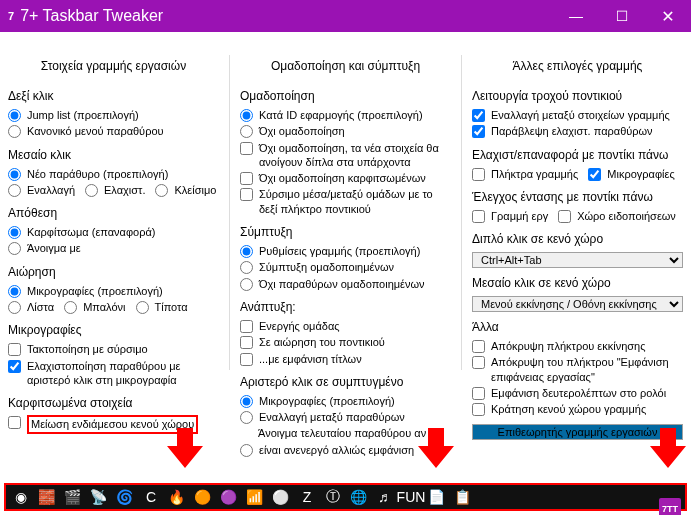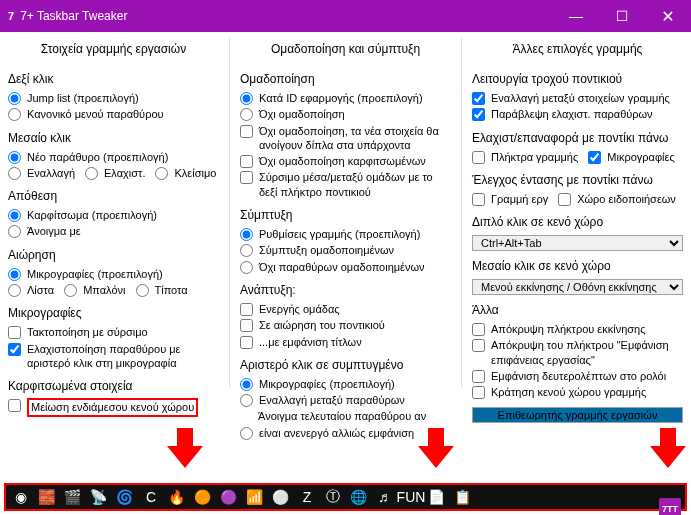--- a/index.html
+++ b/index.html
@@ -1,21 +1,21 @@
 <!DOCTYPE html>
 <html><head>
 <meta charset="utf-8">
 <style>
 *{box-sizing:border-box;font-family:"Segoe UI",Tahoma,sans-serif}
 body{margin:0;padding:0;width:691px;height:515px;background:#fff;overflow:hidden;font-size:11px}
 .titlebar{height:32px;background:#9a12b3;color:#fff;display:flex;align-items:center;padding-left:8px}
-.titlebar .title{flex:1;font-size:12px}
+.titlebar .title{flex:1;font-size:16px}
 .titlebar .btn{width:46px;height:32px;display:flex;align-items:center;justify-content:center;font-size:14px}
 .titlebar .btn.close{font-size:16px}
-.content{display:flex;padding:6px 8px;gap:10px;height:361px}
+.content{display:flex;padding:23px 8px;gap:10px;height:361px}
 .col{flex:1;display:flex;flex-direction:column}
 .section-header{text-align:center;font-size:12px;padding:4px 0 8px 0}
 .group-title{font-size:12px;margin:8px 0 4px 0}
 .option{display:flex;align-items:flex-start;padding:1px 0;gap:4px;line-height:1.3}
 .option input[type=radio],.option input[type=checkbox]{margin:1px 2px 0 0;width:13px;height:13px;flex-shrink:0}
 .option.indent{}
 .option label{cursor:default}
 .inline-opts{display:flex;flex-wrap:wrap;gap:18px 8px}
 .inline-opts .option{padding-right:2px}
 .combo{width:100%;height:22px;border:1px solid #a0a0a0;background:#f0f0f0;font-size:11px;padding:0 4px;margin-top:2px}
@@ -68,21 +68,21 @@
         </div>
       <div class="option">
           <input type="radio" style="">
           <label>Κλείσιμο</label>
         </div>
     </div>
 
     <div class="group-title">Απόθεση</div>
     <div class="option">
         <input type="radio" checked="" style="">
-        <label>Καρφίτσωμα (προεπιλογή)</label>
+        <label>Καρφίτσωμα (επαναφορά)</label>
       </div>
     <div class="option">
         <input type="radio" style="">
         <label>Άνοιγμα με</label>
       </div>
 
     <div class="group-title">Αιώρηση</div>
     <div class="option">
         <input type="radio" checked="" style="">
         <label>Μικρογραφίες (προεπιλογή)</label>

